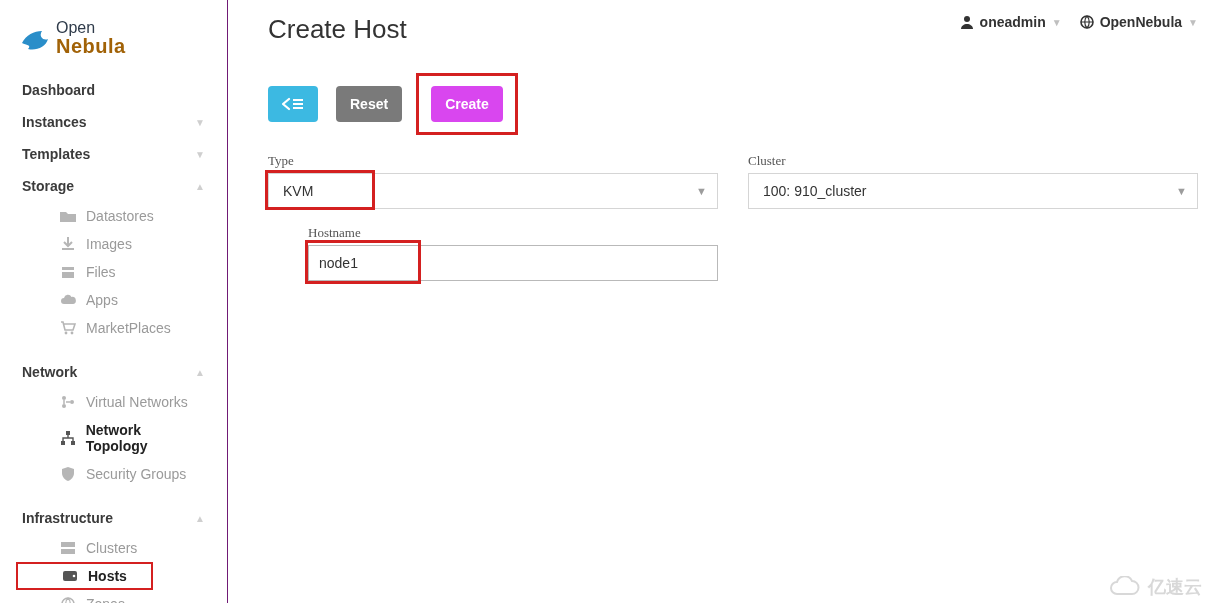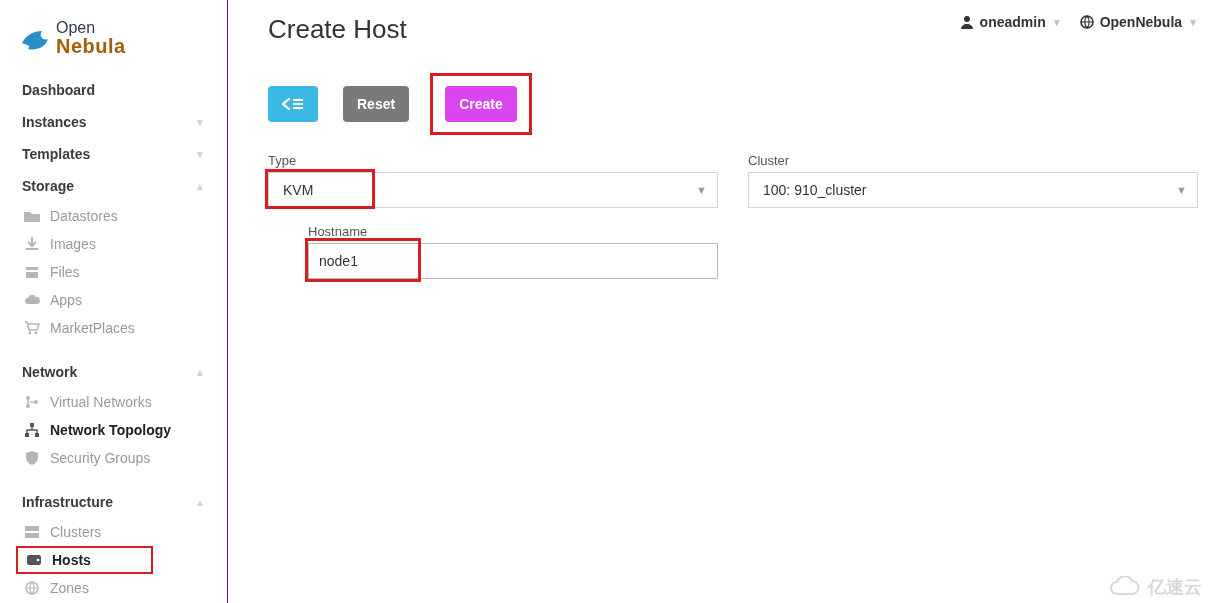--- a/index.html
+++ b/index.html
@@ -38,20 +38,21 @@
     color: #3b3b3b;
     cursor: pointer;
   }
   .section-header .chev { color: #cfcfcf; font-size: 10px; }
   .subitem {
     display: flex;
     align-items: center;
     padding: 6px 22px;
     color: #9a9a9a;
     cursor: pointer;
+    margin-left: 36px;
   }
   .subitem .ic { width: 20px; display: inline-flex; justify-content: center; margin-right: 8px; color: #b6b6b6; }
   .subitem.active { color: #222; font-weight: 700; }
   .subitem.active .ic { color: #555; }
   .red-box { border: 2px solid #d42020; }
   .hosts-box { margin: 0 74px 0 16px; padding: 4px 6px; }
 
   .main {
     flex: 1;
     padding: 14px 10px 10px 40px;
@@ -60,21 +61,21 @@
   .topbar {
     display: flex;
     justify-content: space-between;
     align-items: flex-start;
   }
   .page-title { font-size: 26px; font-weight: 400; color: #333; }
   .top-right { display: flex; align-items: center; gap: 18px; font-size: 14px; color: #333; font-weight: 600; }
   .top-right .item { display: flex; align-items: center; gap: 6px; }
   .top-right .chev { color: #bfbfbf; font-size: 10px; }
 
-  .actions-row { display: flex; align-items: center; gap: 25px; margin-top: 28px; }
+  .actions-row { display: flex; align-items: center; gap: 18px; margin-top: 28px; }
   .btn {
     display: inline-flex;
     align-items: center;
     justify-content: center;
     height: 36px;
     padding: 0 14px;
     border-radius: 4px;
     color: #fff;
     font-size: 14px;
     font-weight: 600;
@@ -85,21 +86,21 @@
   .btn-gray { background: #7a7a7a; }
   .btn-green { background: #d946ef; }
   .create-wrap { border: 3px solid #d42020; padding: 10px 12px; margin-left: -4px; }
 
   .form-grid {
     display: grid;
     grid-template-columns: 450px 450px;
     column-gap: 30px;
     margin-top: 18px;
   }
-  .field-label { font-size: 13px; color: #555; margin-bottom: 4px; }
+  .field-label { font-size: 13px; color: #555; margin-bottom: 4px; font-family: Liberation Serif, serif; }
   .select {
     position: relative;
     height: 36px;
     border: 1px solid #d5d5d5;
     background: #fff;
     display: flex;
     align-items: center;
     padding: 0 30px 0 14px;
     color: #333;
     cursor: pointer;

